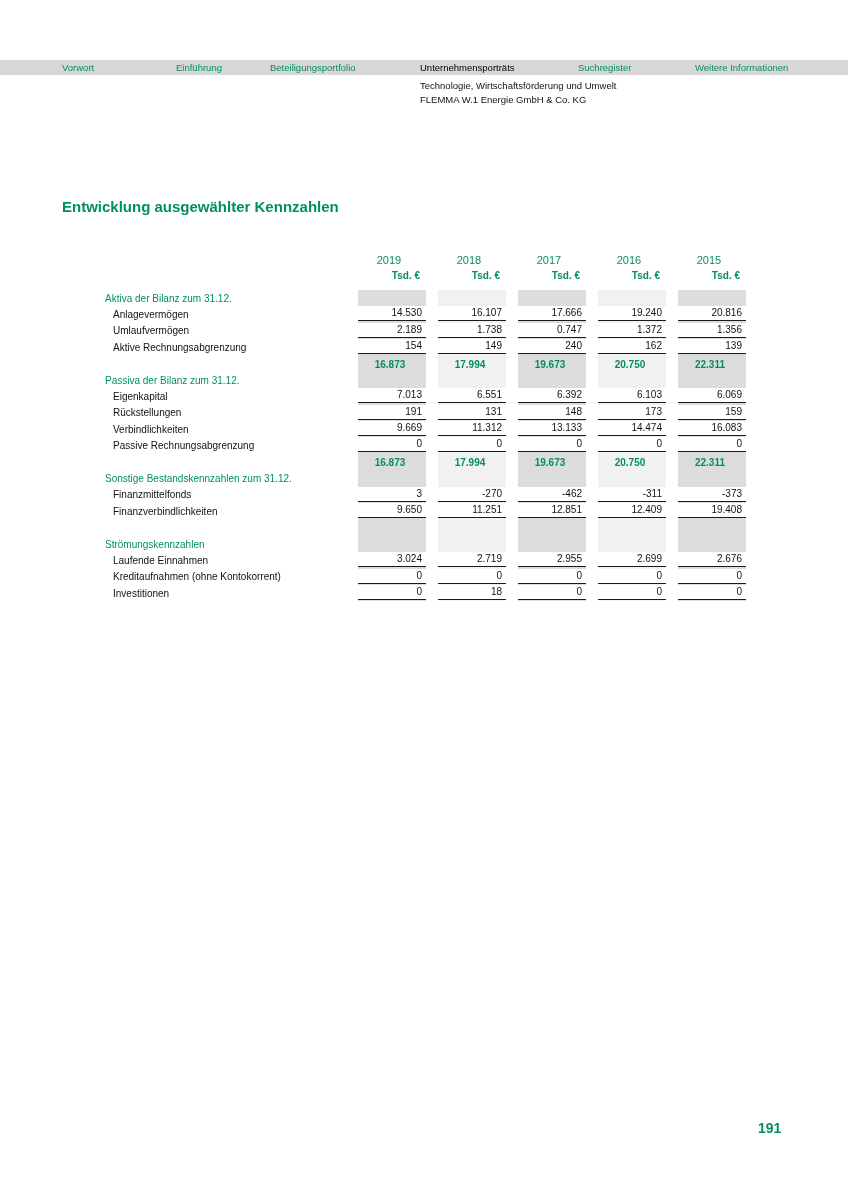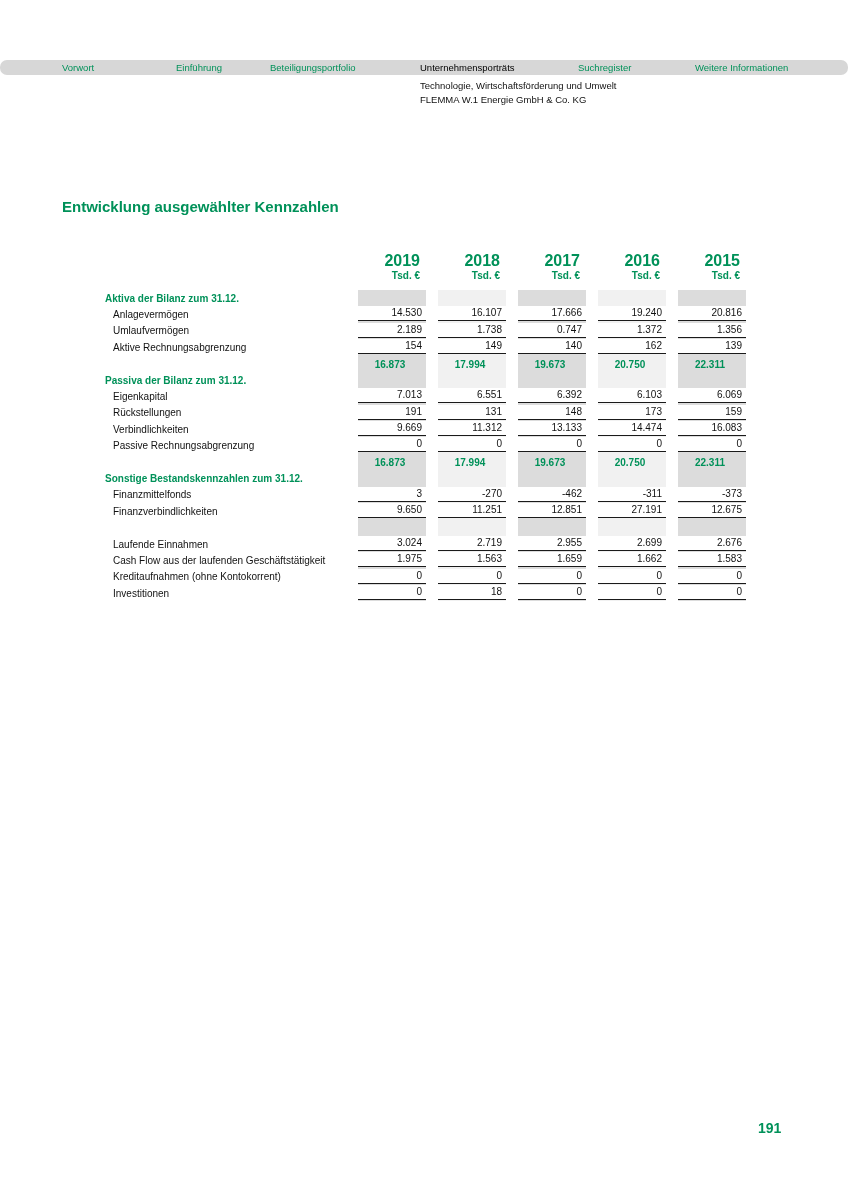--- a/index.html
+++ b/index.html
@@ -8,48 +8,48 @@
     background:#ffffff;
     font-family:"Liberation Sans", sans-serif;
     color:#111;
     --accent:#009159;
     --nav-bg:#d7d7d7;
     --band-dark:#dcdcdc;
     --band-light:#f1f1f1;
   }
   .page { position:relative; width:848px; height:1200px; background:#fff; overflow:hidden; }
 
-  .navbar { position:absolute; left:0; top:60px; width:848px; height:15px; background:var(--nav-bg);border-radius:7px; }
+  .navbar { position:absolute; left:0; top:60px; width:848px; height:15px; background:var(--nav-bg); }
   .nav-item {
     position:absolute; top:2px; font-size:9.5px; color:var(--accent);
     white-space:nowrap; cursor:pointer; text-decoration:none;
   }
   .nav-item.active { color:#000; }
 
   .subhead { position:absolute; left:420px; font-size:9.5px; color:#111; white-space:nowrap; }
   .subhead.line1 { top:80px; }
   .subhead.line2 { top:94px; }
 
   .title { position:absolute; left:62px; top:198px; font-size:15px; font-weight:bold; color:var(--accent); }
 
   .table { position:absolute; left:105px; top:252px; width:641px; }
   .grid-row { display:grid; grid-template-columns:241px repeat(5,68px); column-gap:12px; }
   .year-cell {
-    text-align:right; padding-right:6px; font-weight:bold; color:var(--accent);
-    font-size:16px; height:17px; line-height:17px;
+    text-align:center; padding-right:6px; font-weight:normal; color:var(--accent);
+    font-size:11px; height:17px; line-height:17px;
   }
   .unit-cell {
     text-align:right; padding-right:6px; font-weight:bold; color:var(--accent);
     font-size:10px; height:16px; line-height:14px;
   }
   .tbody { margin-top:5px; }
 
   .trow { display:grid; grid-template-columns:241px repeat(5,68px); column-gap:12px; height:16.4px; }
   .rlabel { font-size:10px; color:#111; display:flex; align-items:center; white-space:nowrap; overflow:hidden; }
-  .trow.section .rlabel { color:var(--accent); font-weight:bold; }
+  .trow.section .rlabel { color:var(--accent); font-weight:normal; }
   .trow.data .rlabel { padding-left:8px; }
 
   .vcell { position:relative; }
   .vcell.band-dark { background:var(--band-dark); }
   .vcell.band-light { background:var(--band-light); }
 
   .num-box {
     position:absolute; left:0; right:0; bottom:1.5px;
     background:#fff; border-bottom:1px solid #1a1a1a;
     font-size:10px; line-height:12px; text-align:right; padding:1px 4px 1px 0;
@@ -145,21 +145,21 @@
         </div>
         <div class="trow data">
           <div class="rlabel">Aktive Rechnungsabgrenzung</div>
           <div class="vcell band-dark">
             <div class="num-box">154</div>
           </div>
           <div class="vcell band-light">
             <div class="num-box">149</div>
           </div>
           <div class="vcell band-dark">
-            <div class="num-box">140</div>
+            <div class="num-box">240</div>
           </div>
           <div class="vcell band-light">
             <div class="num-box">162</div>
           </div>
           <div class="vcell band-dark">
             <div class="num-box">139</div>
           </div>
         </div>
         <div class="trow total">
           <div class="rlabel"></div>
@@ -308,68 +308,58 @@
           <div class="vcell band-dark">
             <div class="num-box">9.650</div>
           </div>
           <div class="vcell band-light">
             <div class="num-box">11.251</div>
           </div>
           <div class="vcell band-dark">
             <div class="num-box">12.851</div>
           </div>
           <div class="vcell band-light">
-            <div class="num-box">27.191</div>
-          </div>
-          <div class="vcell band-dark">
-            <div class="num-box">12.675</div>
+            <div class="num-box">12.409</div>
+          </div>
+          <div class="vcell band-dark">
+            <div class="num-box">19.408</div>
           </div>
         </div>
         <div class="trow blank">
           <div class="rlabel"></div>
           <div class="vcell band-dark"></div>
           <div class="vcell band-light"></div>
           <div class="vcell band-dark"></div>
           <div class="vcell band-light"></div>
           <div class="vcell band-dark"></div>
         </div>
+        <div class="trow section">
+          <div class="rlabel">Strömungskennzahlen</div>
+          <div class="vcell band-dark"></div>
+          <div class="vcell band-light"></div>
+          <div class="vcell band-dark"></div>
+          <div class="vcell band-light"></div>
+          <div class="vcell band-dark"></div>
+        </div>
         <div class="trow data">
           <div class="rlabel">Laufende Einnahmen</div>
           <div class="vcell band-dark">
             <div class="num-box">3.024</div>
           </div>
           <div class="vcell band-light">
             <div class="num-box">2.719</div>
           </div>
           <div class="vcell band-dark">
             <div class="num-box">2.955</div>
           </div>
           <div class="vcell band-light">
             <div class="num-box">2.699</div>
           </div>
           <div class="vcell band-dark">
             <div class="num-box">2.676</div>
-          </div>
-        </div>
-        <div class="trow data">
-          <div class="rlabel">Cash Flow aus der laufenden Geschäftstätigkeit</div>
-          <div class="vcell band-dark">
-            <div class="num-box">1.975</div>
-          </div>
-          <div class="vcell band-light">
-            <div class="num-box">1.563</div>
-          </div>
-          <div class="vcell band-dark">
-            <div class="num-box">1.659</div>
-          </div>
-          <div class="vcell band-light">
-            <div class="num-box">1.662</div>
-          </div>
-          <div class="vcell band-dark">
-            <div class="num-box">1.583</div>
           </div>
         </div>
         <div class="trow data">
           <div class="rlabel">Kreditaufnahmen (ohne Kontokorrent)</div>
           <div class="vcell band-dark">
             <div class="num-box">0</div>
           </div>
           <div class="vcell band-light">
             <div class="num-box">0</div>
           </div>

